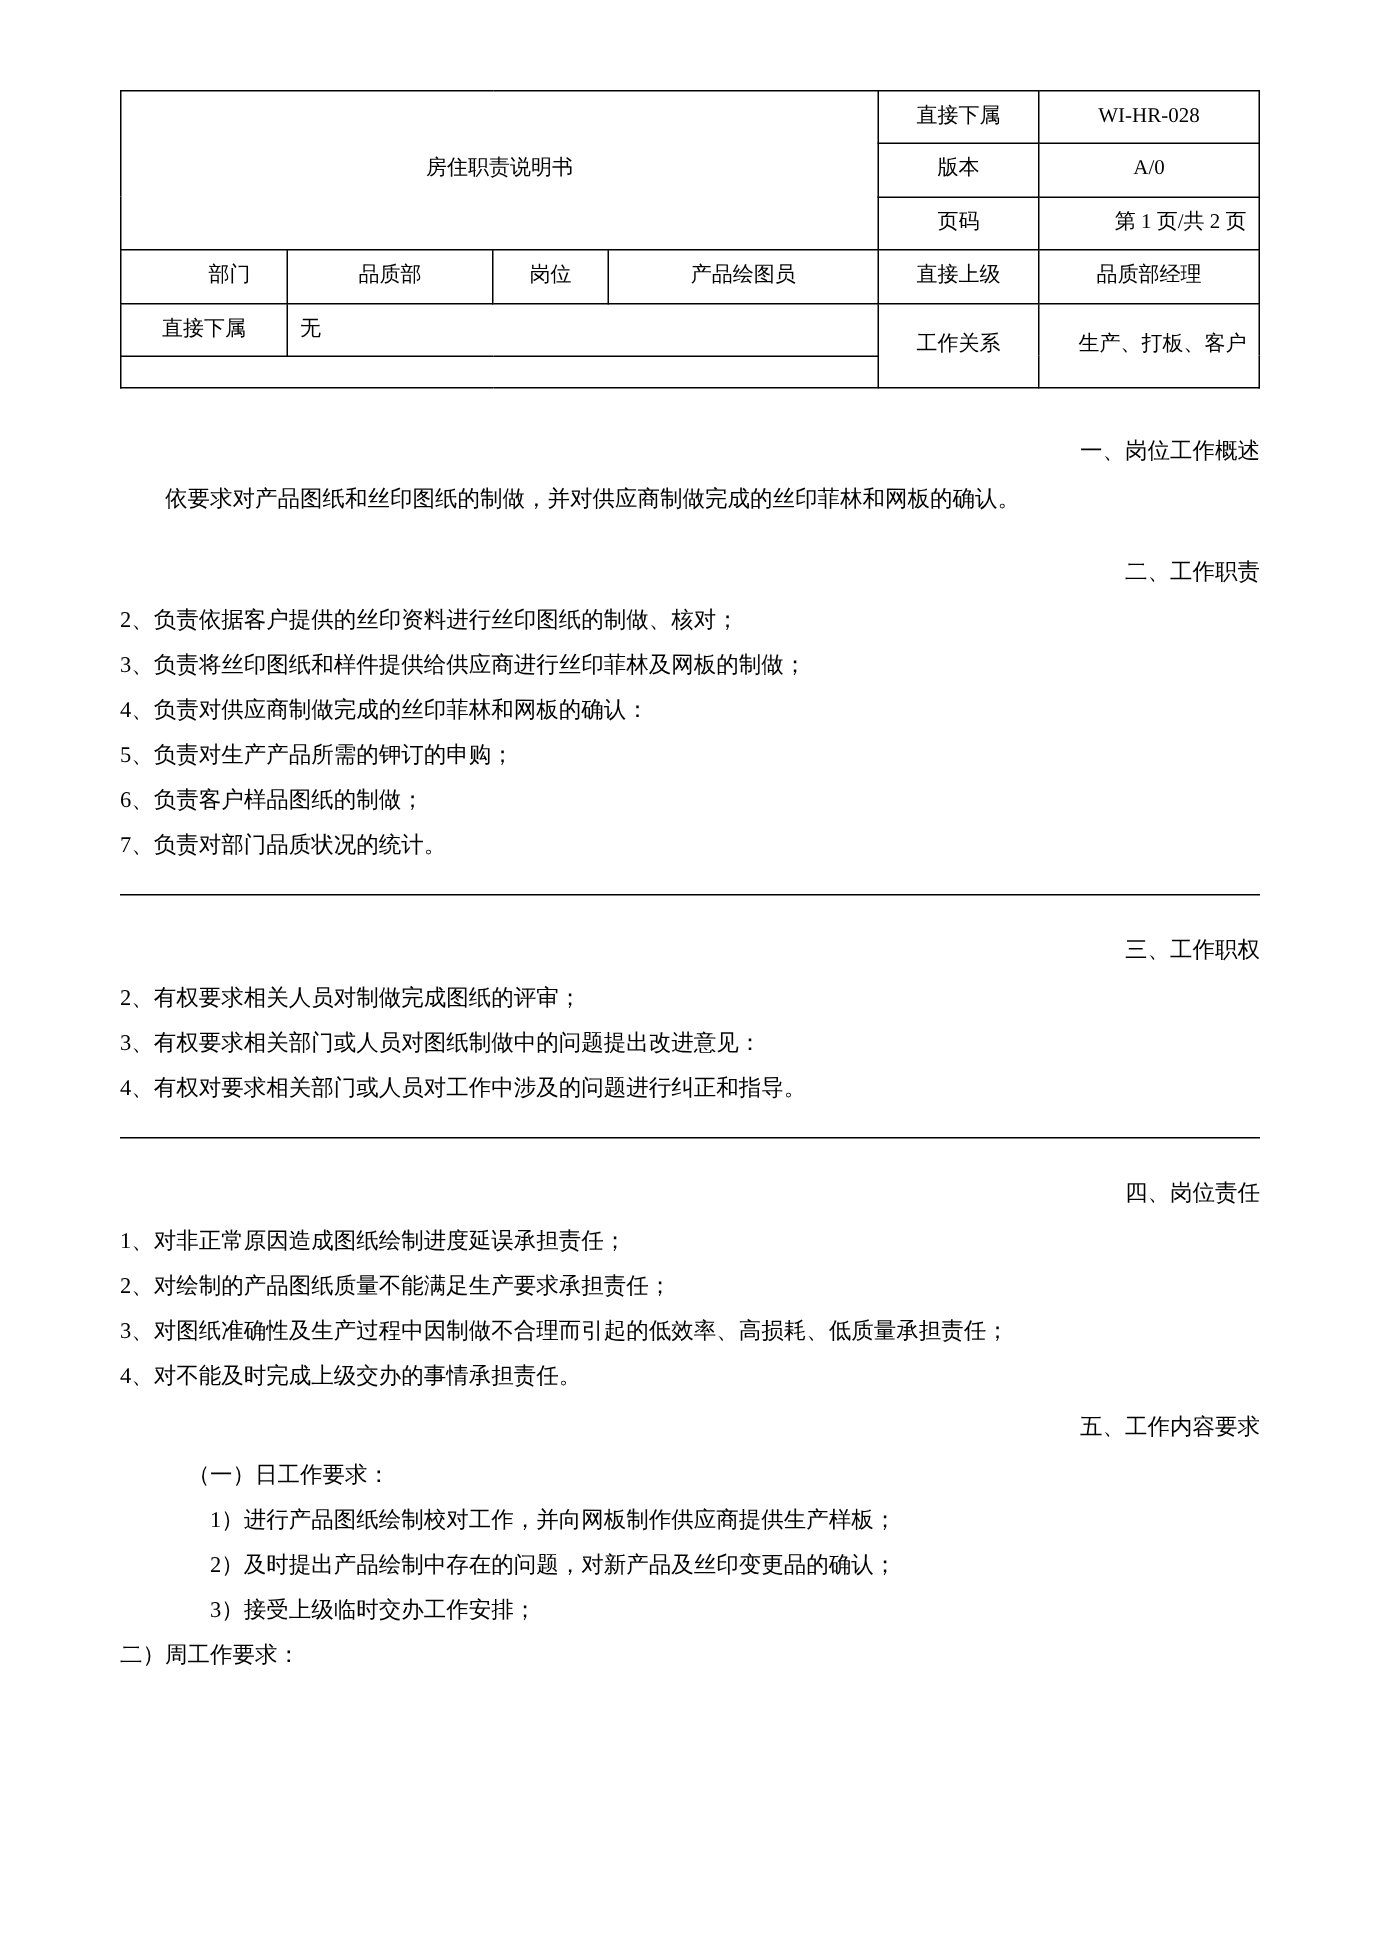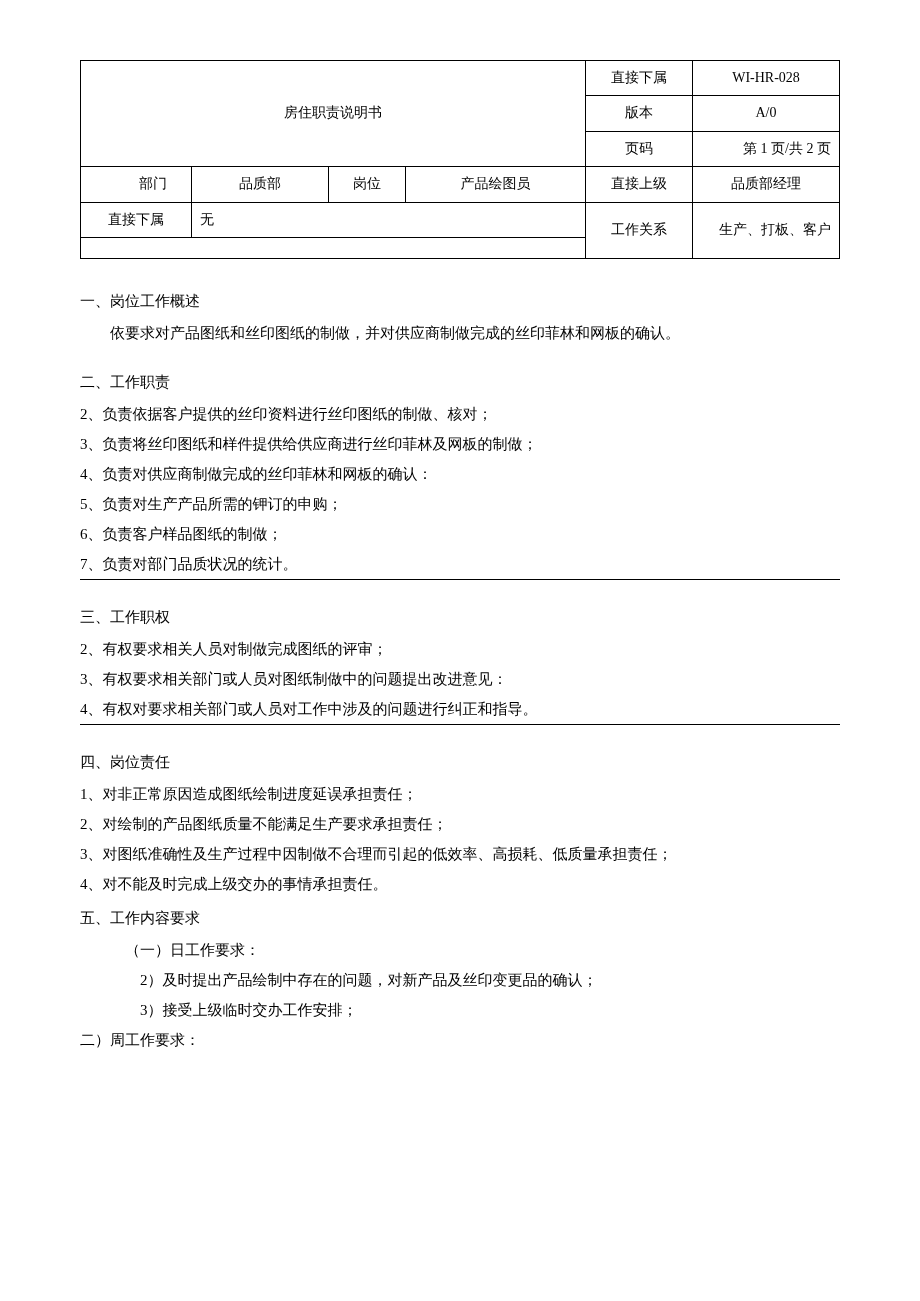--- a/index.html
+++ b/index.html
@@ -37,30 +37,31 @@
   }
   .value-cell {
     text-align: center;
   }
   .section {
     margin-top: 25px;
     margin-bottom: 10px;
   }
   .section-heading {
     margin-bottom: 8px;
+    text-align: right;
   }
   .indent {
     text-indent: 2em;
   }
   .item {
     margin: 6px 0;
   }
   .underline-block {
     border-bottom: 1px solid #000;
-    padding-bottom: 3px;
+    padding-bottom: 20px;
   }
   .sub-indent {
     padding-left: 3em;
   }
   .sub-indent2 {
     padding-left: 4em;
   }
 </style>
 </head>
 <body>
@@ -128,18 +129,19 @@
     <div class="section-heading">四、岗位责任</div>
     <div class="item">1、对非正常原因造成图纸绘制进度延误承担责任；</div>
     <div class="item">2、对绘制的产品图纸质量不能满足生产要求承担责任；</div>
     <div class="item">3、对图纸准确性及生产过程中因制做不合理而引起的低效率、高损耗、低质量承担责任；</div>
     <div class="item">4、对不能及时完成上级交办的事情承担责任。</div>
   </div>
 
   <div>
     <div class="section-heading">五、工作内容要求</div>
     <div class="sub-indent item">（一）日工作要求：</div>
+    <div class="sub-indent2 item">1）进行产品图纸绘制校对工作，并向网板制作供应商提供生产样板；</div>
     <div class="sub-indent2 item">2）及时提出产品绘制中存在的问题，对新产品及丝印变更品的确认；</div>
     <div class="sub-indent2 item">3）接受上级临时交办工作安排；</div>
     <div class="item">二）周工作要求：</div>
   </div>
 
 </div>
 
 </body></html>

